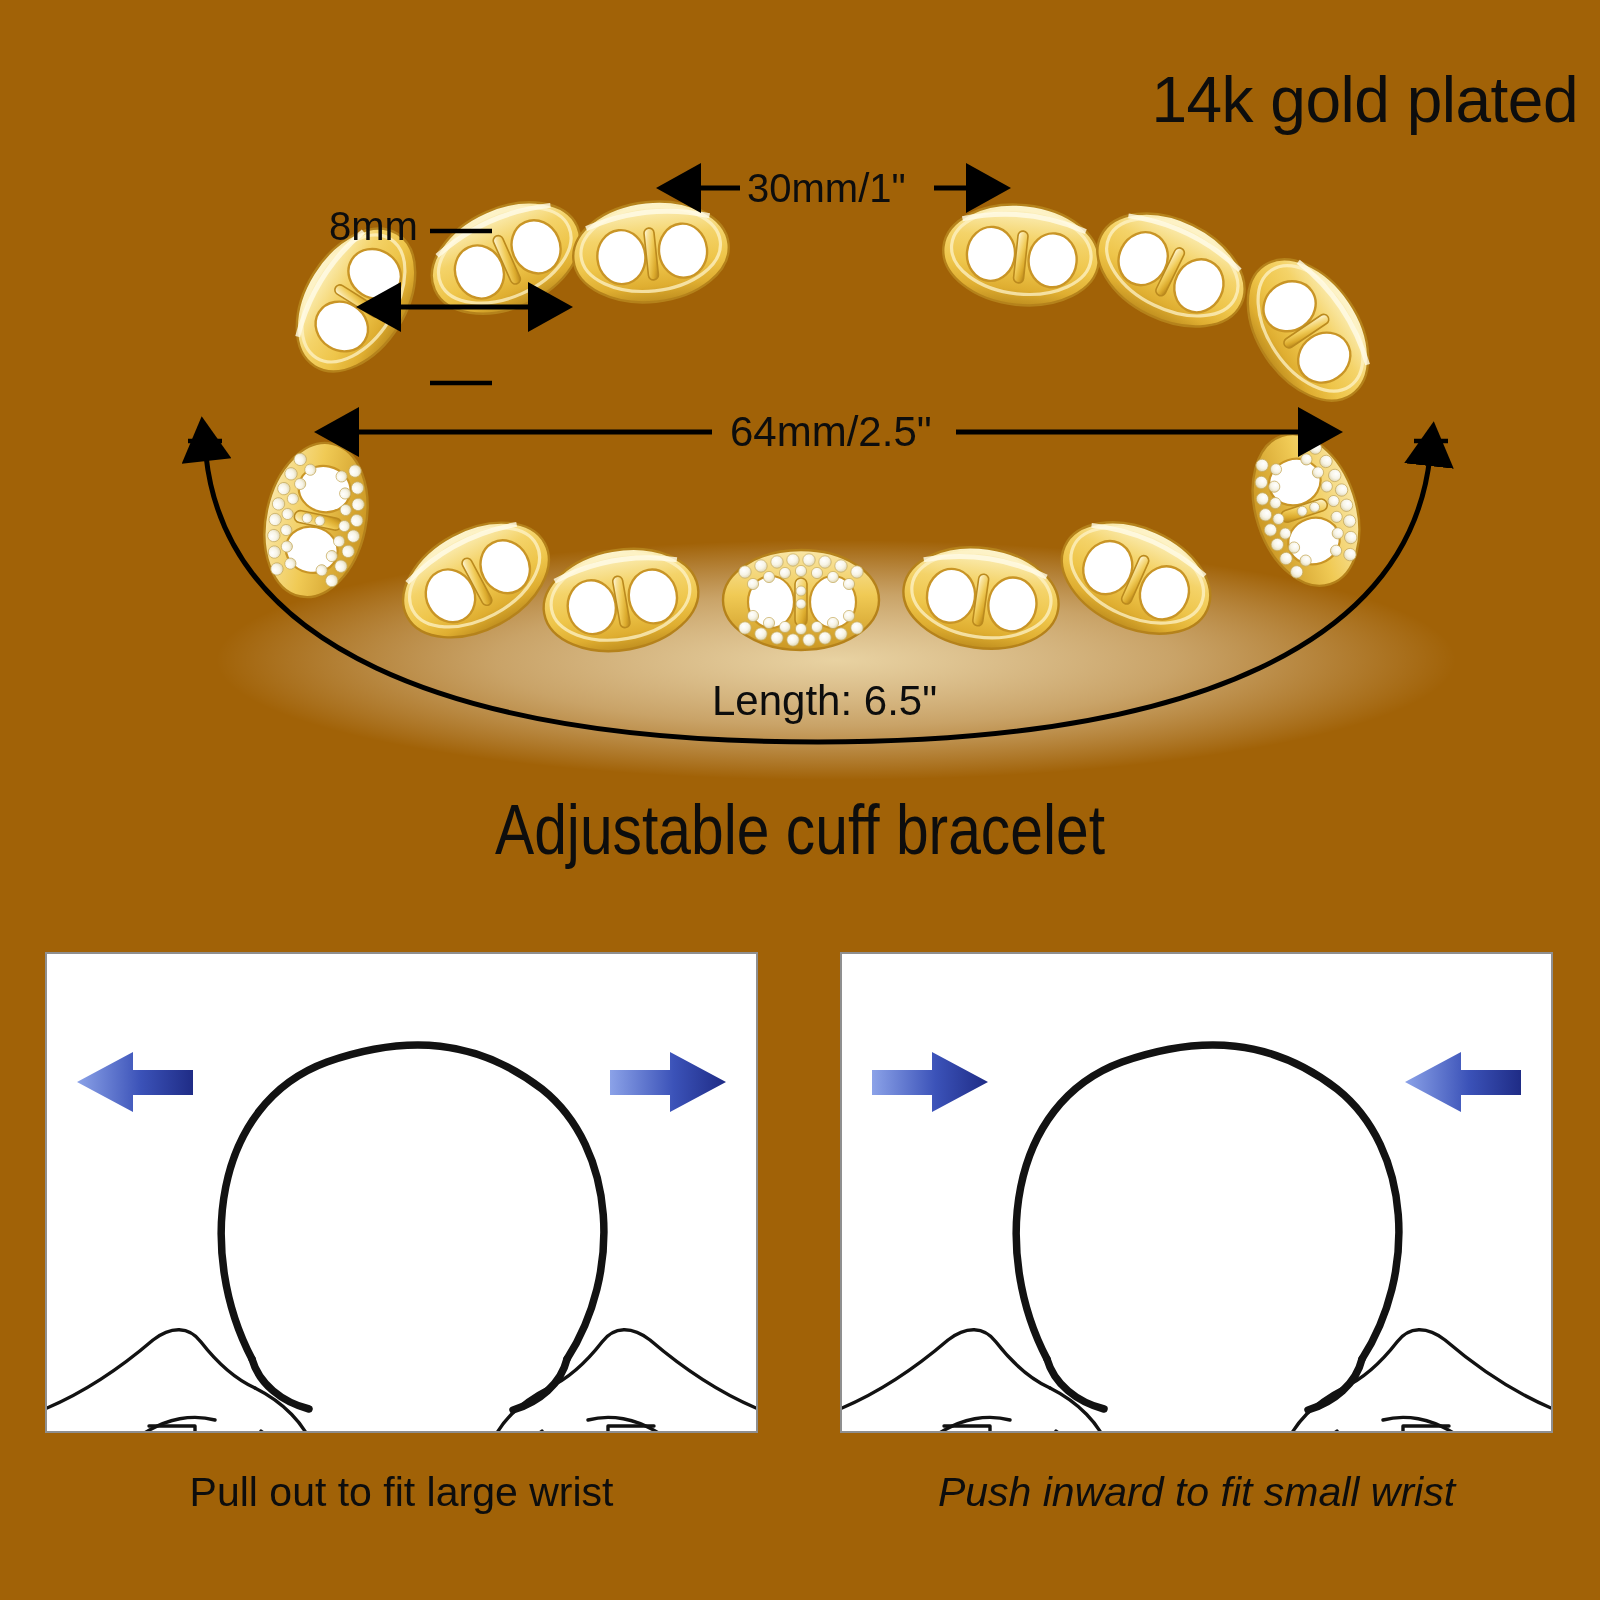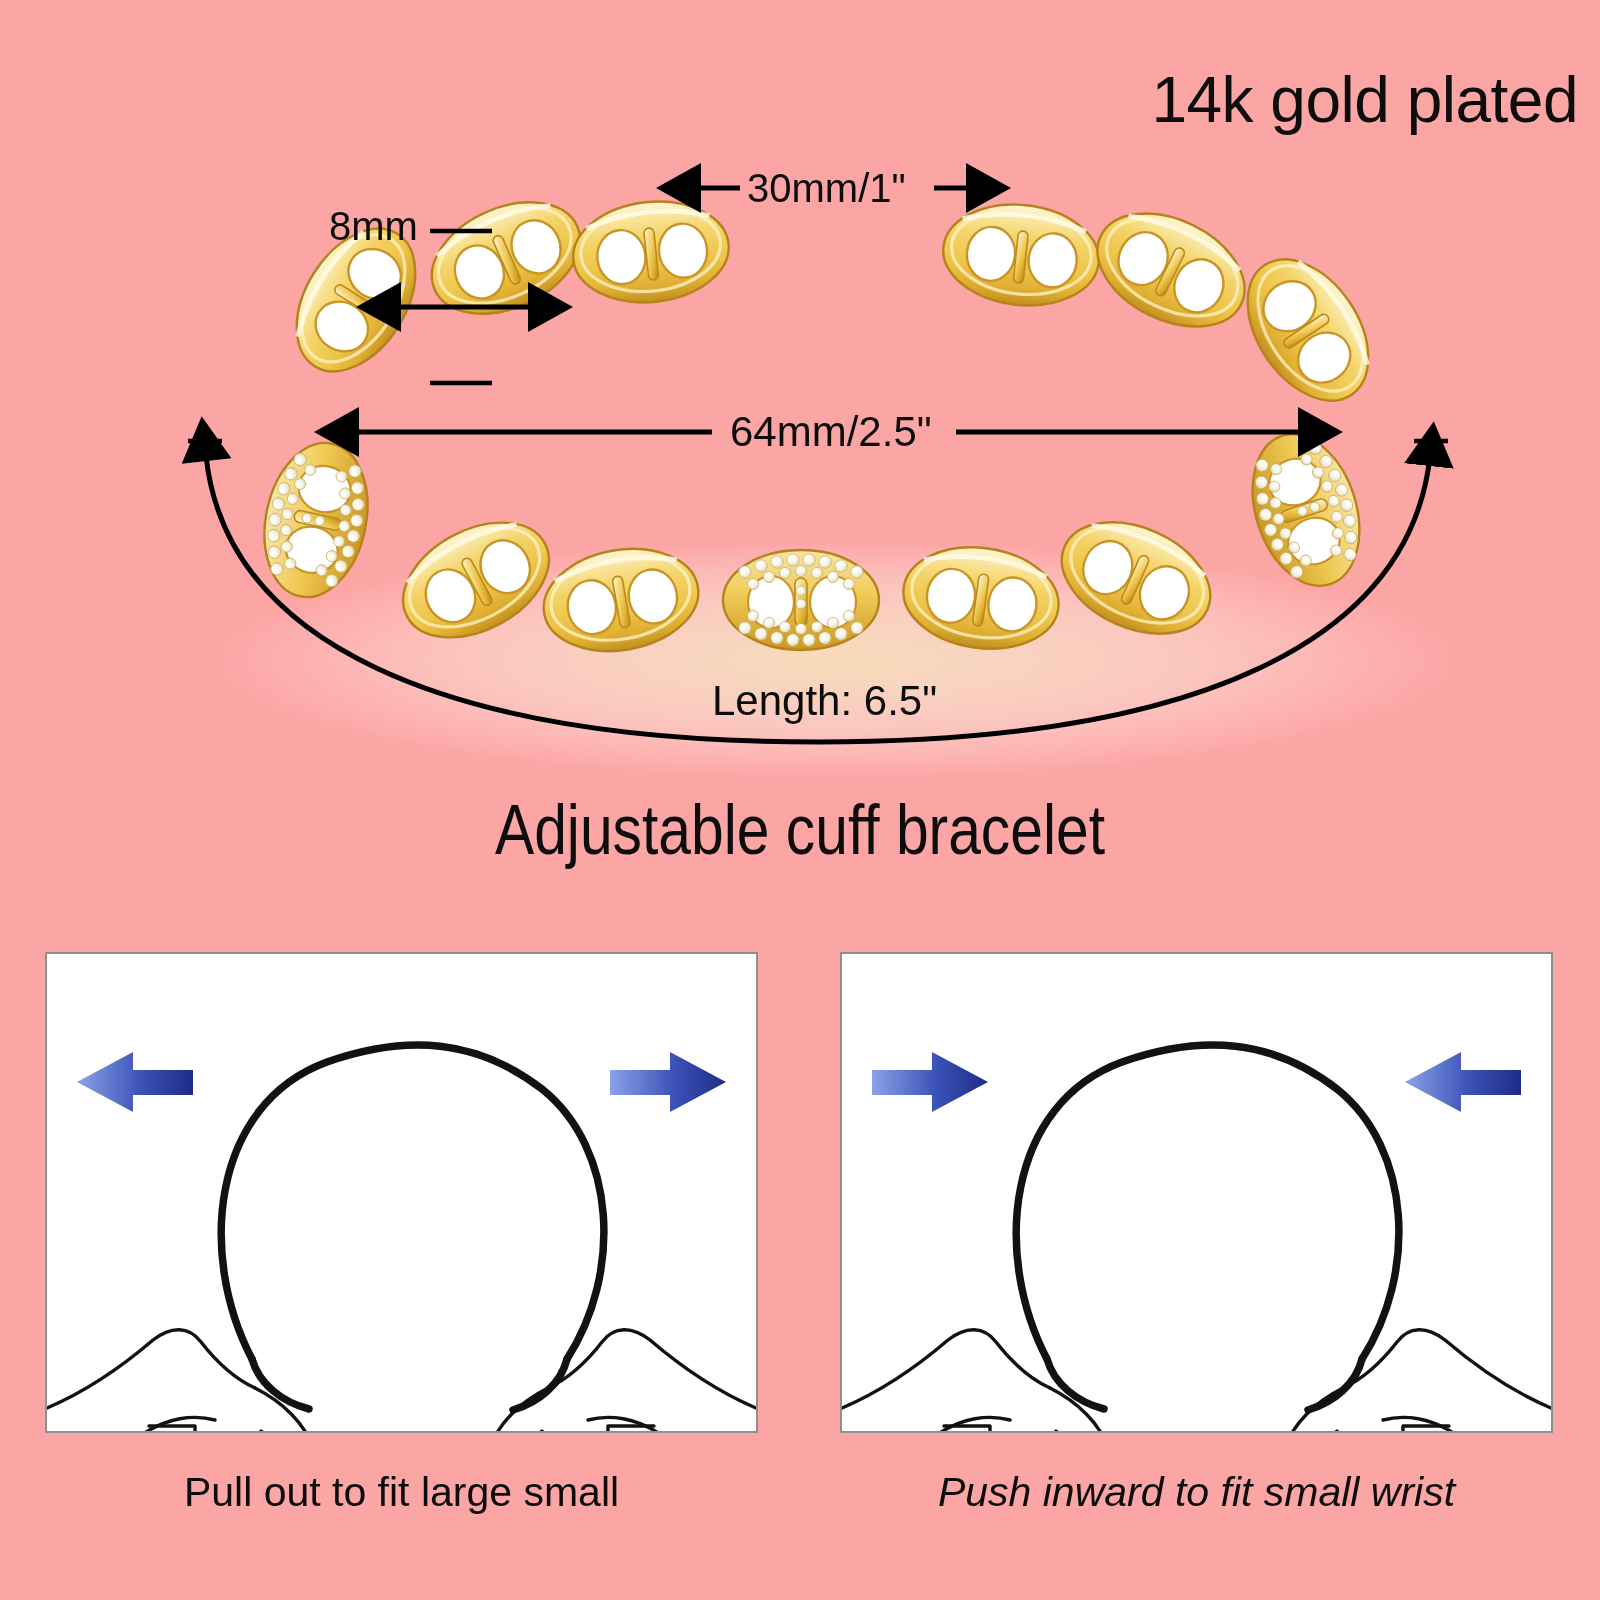--- a/index.html
+++ b/index.html
@@ -9,21 +9,21 @@
     background: #ffffff;
   }
   body {
     font-family: "Liberation Sans", "DejaVu Sans", sans-serif;
     color: #111111;
   }
   #page {
     position: relative;
     width: 1600px;
     height: 1600px;
-    background: #fca5a5;
+    background: #a16207;
     overflow: hidden;
   }
 
   
   .headline-14k {
     position: absolute;
     right: 22px;
     top: 68px;
     font-size: 64px;
     line-height: 1;
@@ -458,17 +458,17 @@
       <g>
         <path d="M 146 128 L 90 98 L 90 116 L 30 116 L 30 141 L 90 141 L 90 158 Z" fill="url(#blueL2)"></path>
       </g>
 
       <g>
         <path d="M 563 128 L 619 98 L 619 116 L 679 116 L 679 141 L 619 141 L 619 158 Z" fill="url(#blueR2)"></path>
       </g>
     </svg>
   </div>
 
-  <div class="caption" id="caption-left">Pull out to fit large small</div>
+  <div class="caption" id="caption-left">Pull out to fit large wrist</div>
 
   <div class="caption" id="caption-right">Push inward to fit small wrist</div>
 
 </div>
 
 </body></html>

